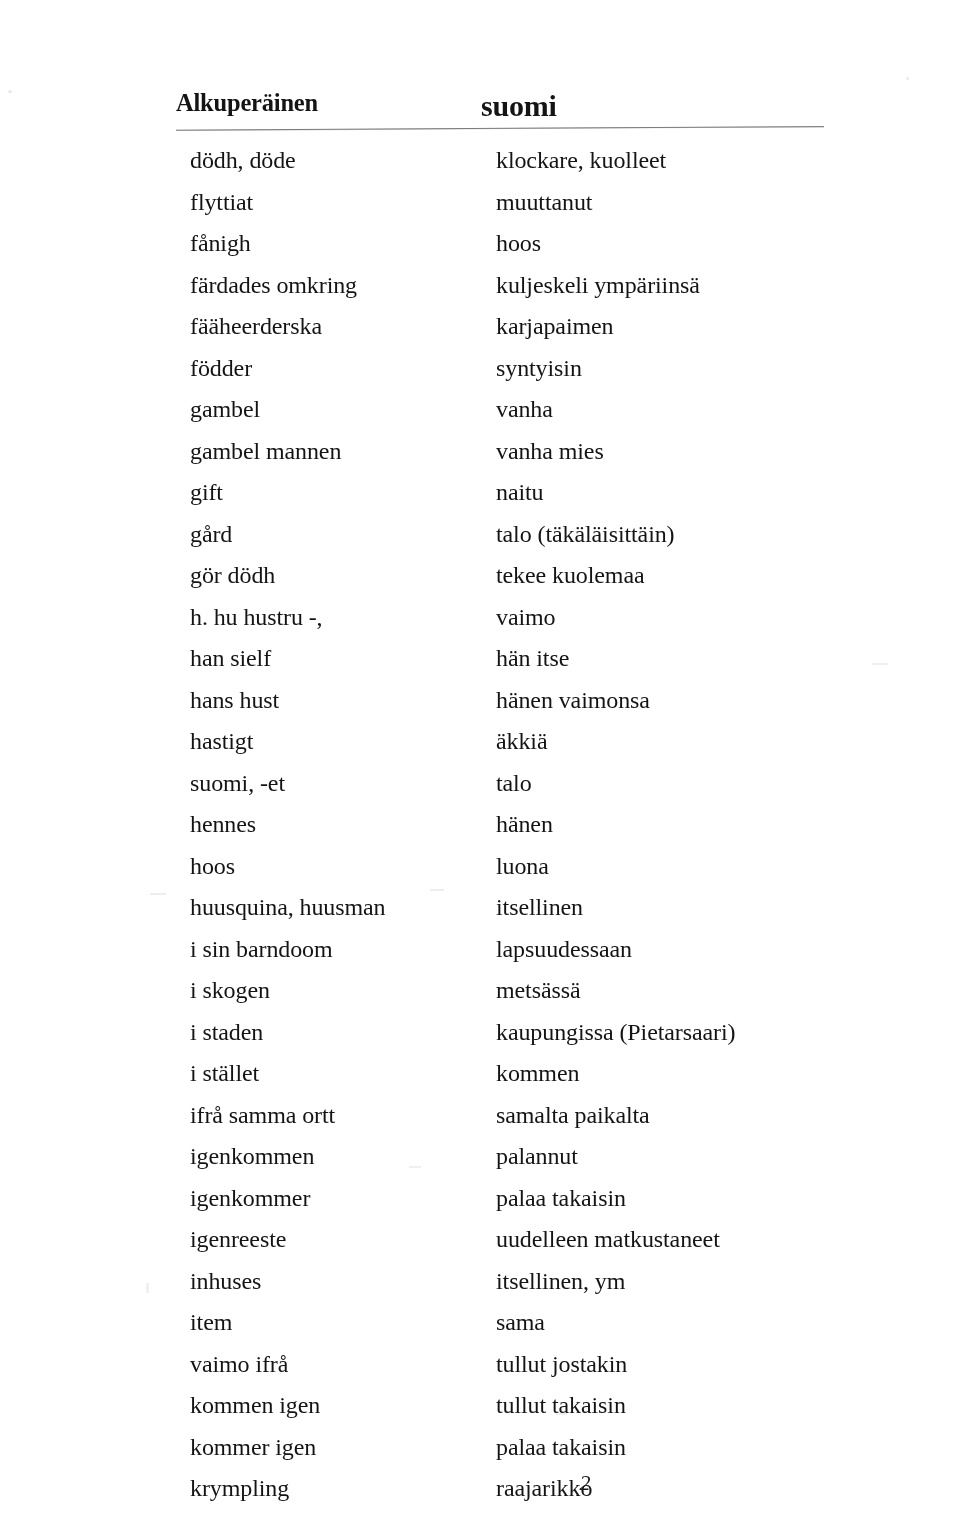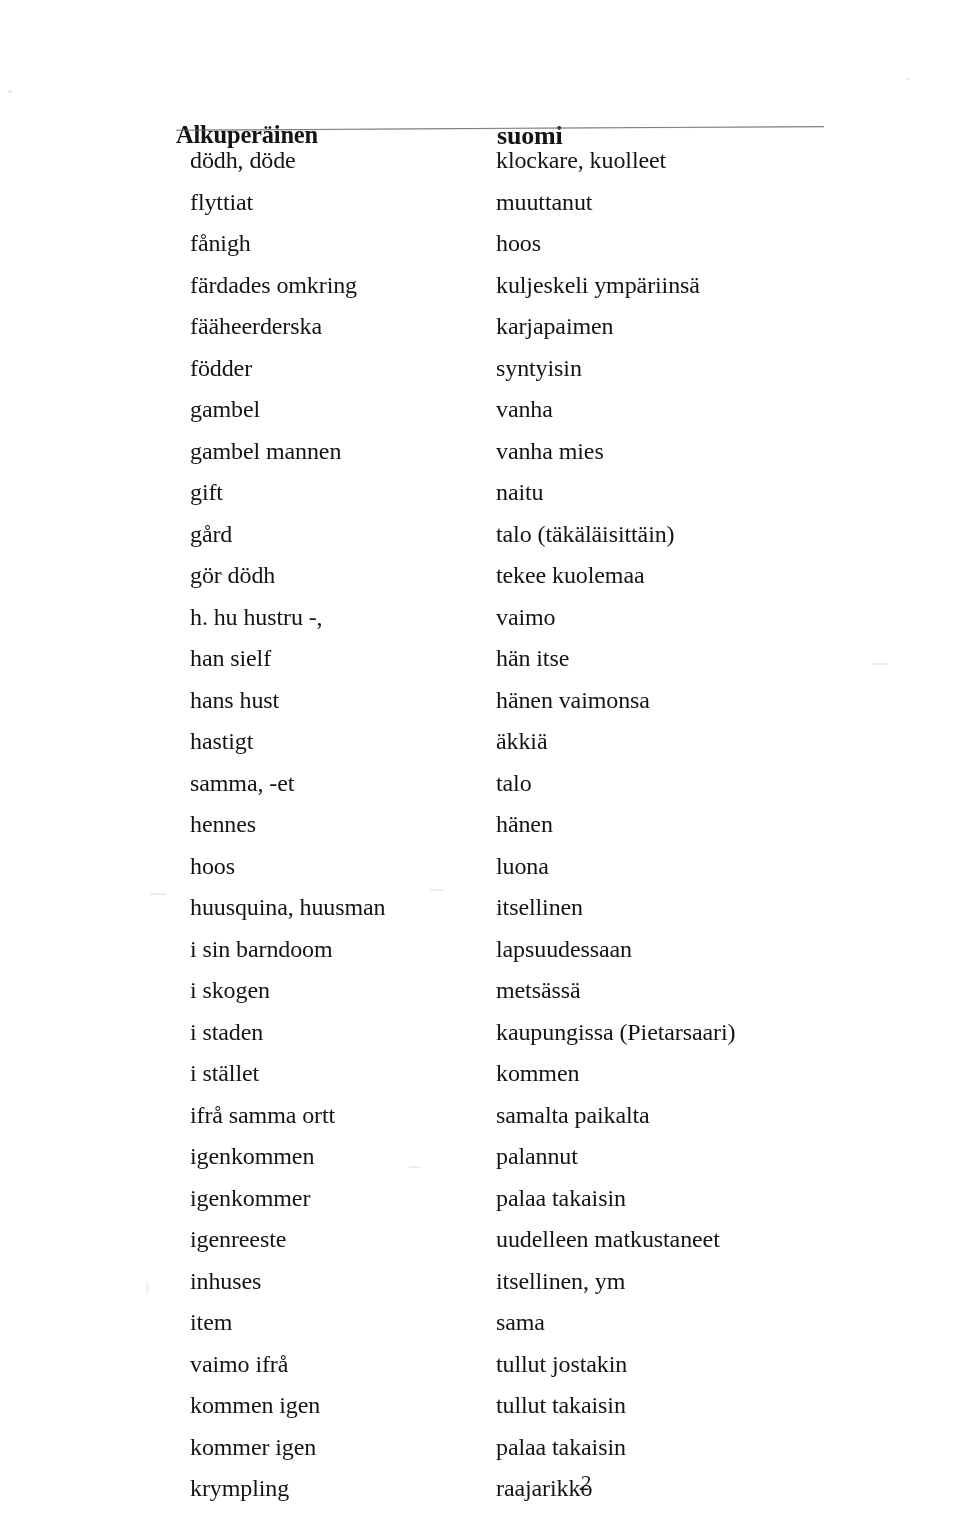--- a/index.html
+++ b/index.html
@@ -40,33 +40,32 @@
   .speck-g { left: 556px; top: 1413px; width: 11px; height: 2px; background:#f0f0f0; border-radius:0; }
   .speck-h { left: 146px; top: 1283px; width: 3px;  height: 10px; background:#f0f0f0; border-radius:0; }
 
   
   .table-header {
     position: absolute;
     left: 176px;
     top: 89px;
     width: 660px;
     height: 34px;
-    margin-top: 32px;
   }
 
   .col-head {
     position: absolute;
     top: 0;
     font-weight: bold;
     font-size: 24.5px;
     letter-spacing: -0.2px;
     white-space: nowrap;
   }
   .col-head-orig { left: 0px; }
-  .col-head-fi   { left: 321px; font-size: 26px; }
+  .col-head-fi   { left: 305px; font-size: 30px; }
 
   
   .header-rule {
     position: absolute;
     left: 176px;
     top: 126px;
     width: 648px;
     height: 5px;
     overflow: hidden;
   }
@@ -190,21 +189,21 @@
       </div>
       <div class="gloss-row">
         <div class="term">hans hust</div>
         <div class="gloss">hänen vaimonsa</div>
       </div>
       <div class="gloss-row">
         <div class="term">hastigt</div>
         <div class="gloss">äkkiä</div>
       </div>
       <div class="gloss-row">
-        <div class="term">samma, -et</div>
+        <div class="term">suomi, -et</div>
         <div class="gloss">talo</div>
       </div>
       <div class="gloss-row">
         <div class="term">hennes</div>
         <div class="gloss">hänen</div>
       </div>
       <div class="gloss-row">
         <div class="term">hoos</div>
         <div class="gloss">luona</div>
       </div>

